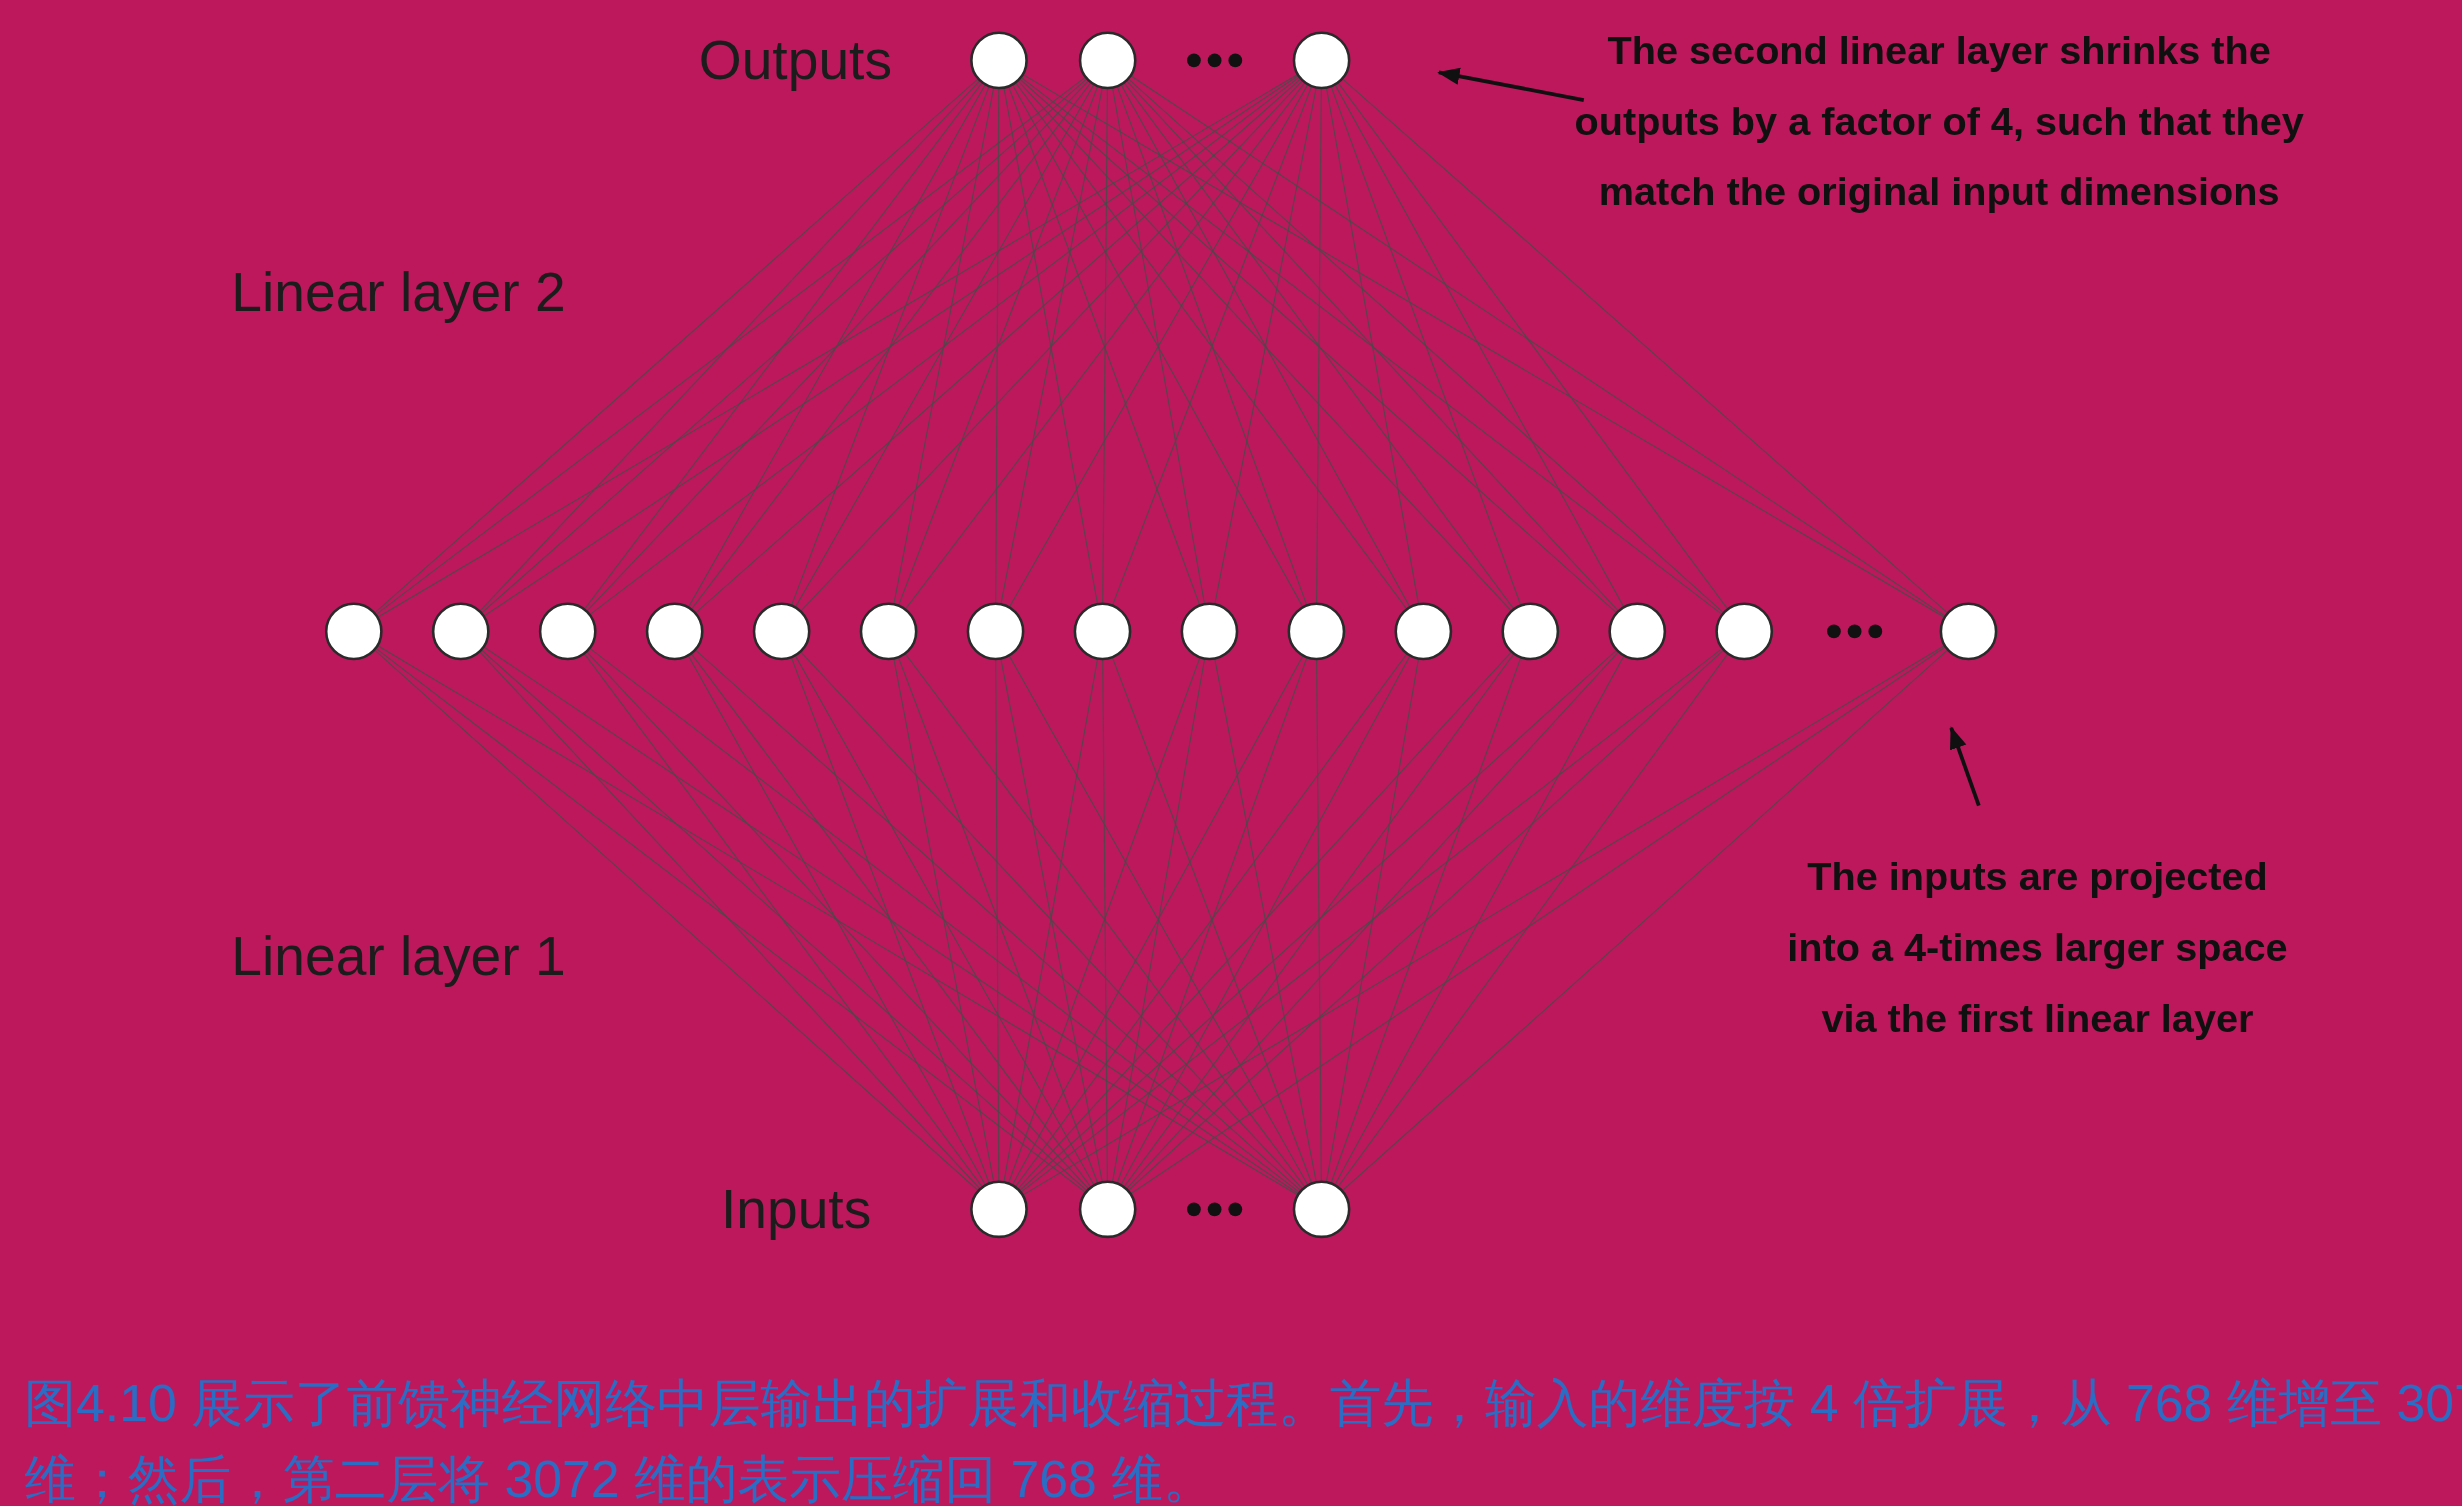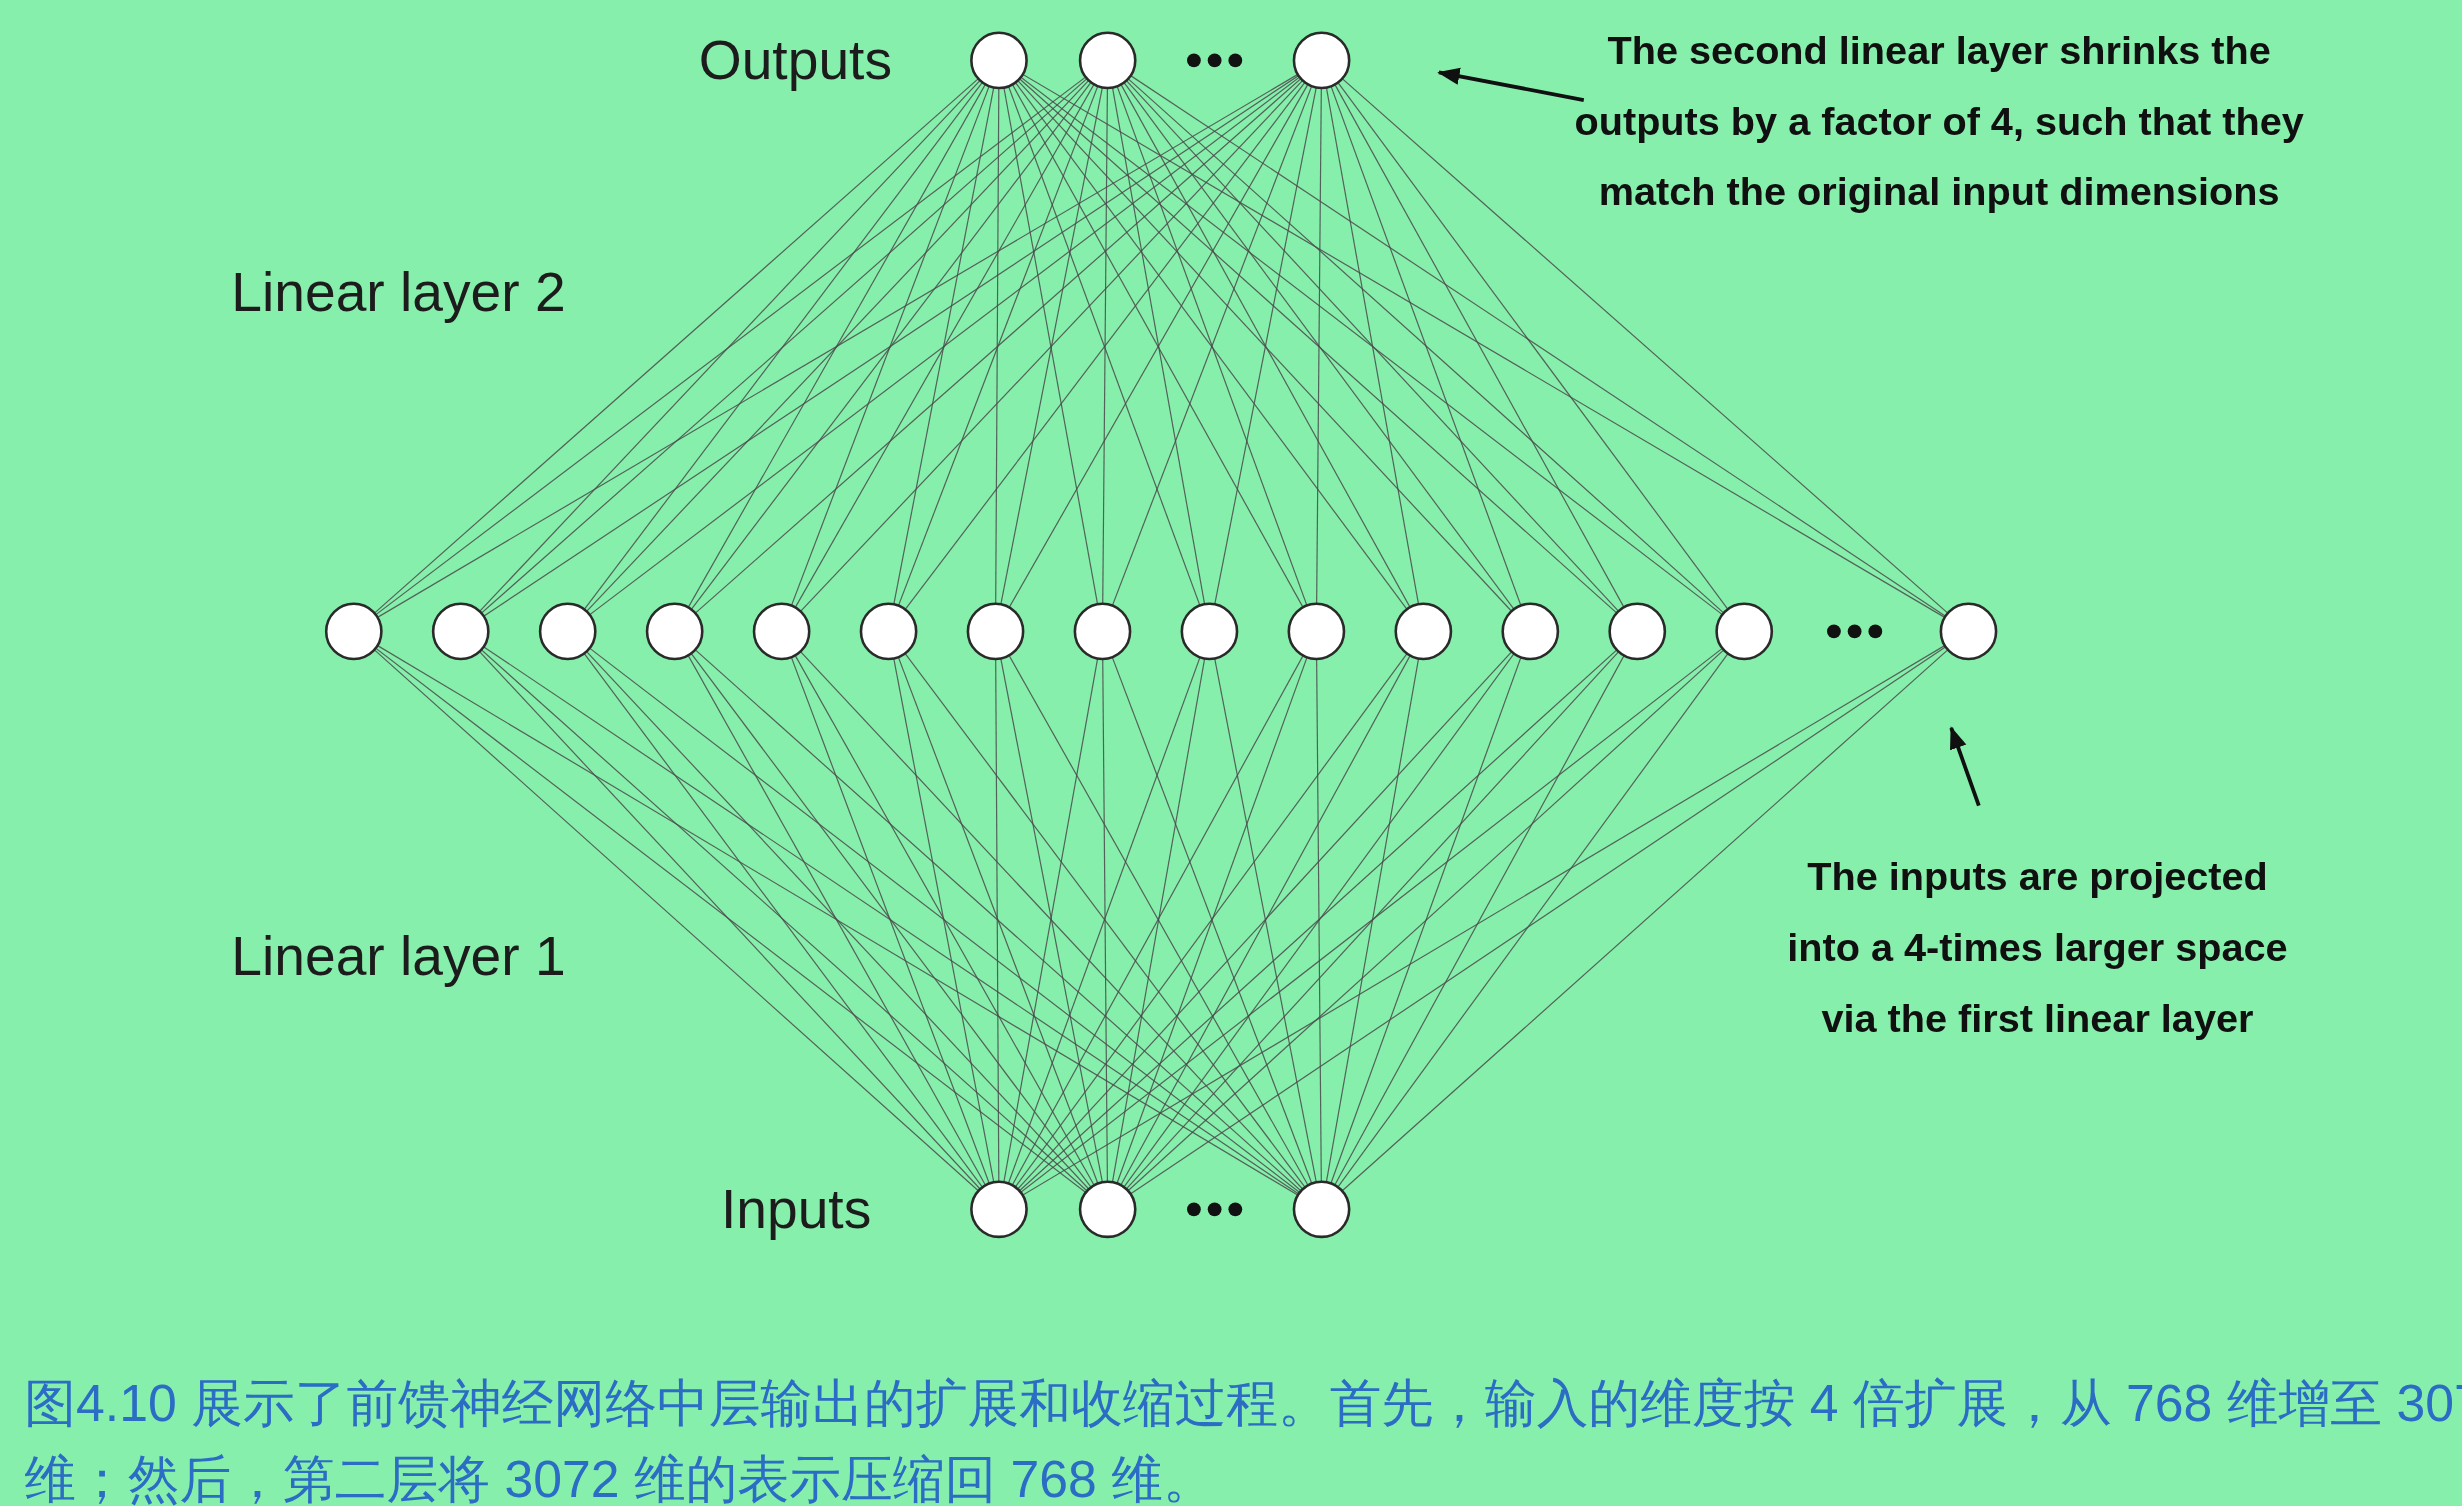--- a/index.html
+++ b/index.html
@@ -1,21 +1,21 @@
 <!DOCTYPE html>
 <html style="font-size:14px"><head>
 <meta charset="utf-8">
 <style>
   html, body { margin: 0; padding: 0; background: #ffffff; }
   body { font-family: "Liberation Sans", sans-serif; }
   .page {
     position: relative;
     width: 2462px;
     height: 1506px;
-    background: #86efac;
+    background: #be185d;
     overflow: hidden;
     text-align: right;
   }
   svg { display: block; }
   .layer-label {
     font-size: 32px;
     fill: #1c1c1c;
     font-family: "Liberation Sans", sans-serif;
   }
   .annotation {

